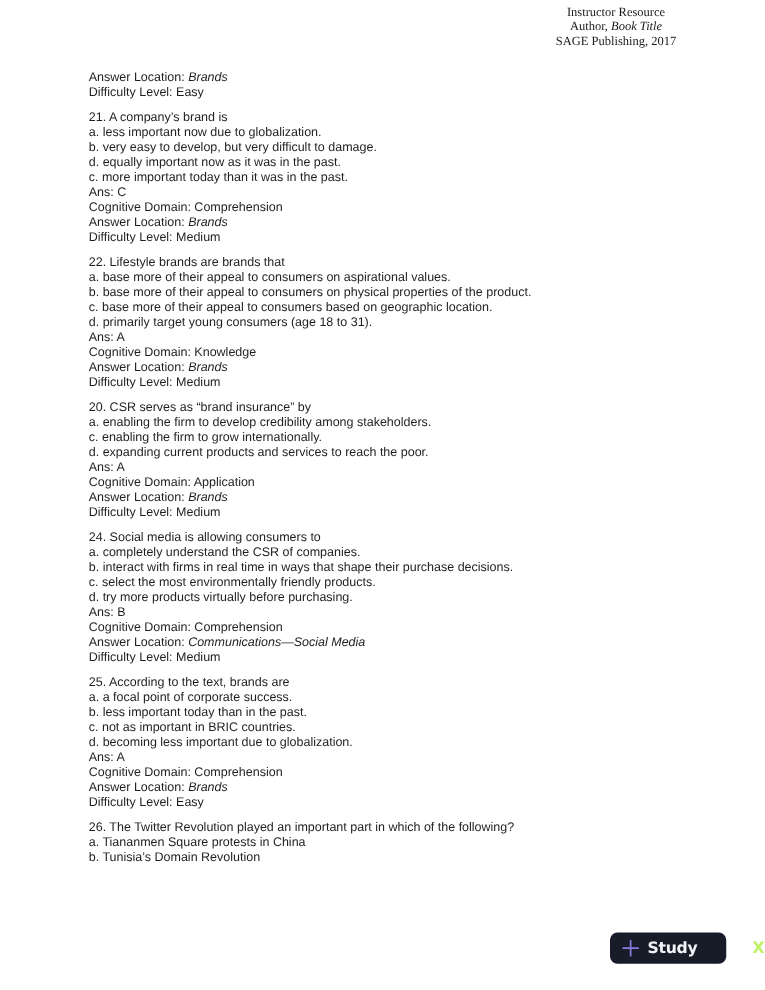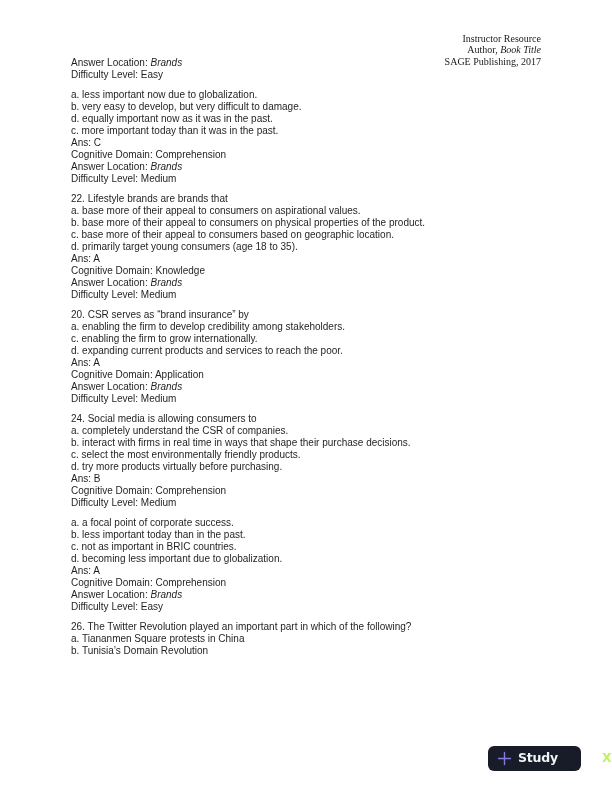--- a/index.html
+++ b/index.html
@@ -7,23 +7,23 @@
     position: relative;
     width: 612px;
     height: 792px;
     background: #ffffff;
     overflow: hidden;
     font-family: "Liberation Sans", sans-serif;
     color: #1f1f1f;
   }
   .page-header {
     position: absolute;
-    top: 33px;
+    top: 5px;
     right: 71px;
-    text-align: right;
+    text-align: center;
     font-family: "Liberation Serif", serif;
     font-size: 10px;
     line-height: 11.4px;
     color: #1a1a1a;
   }
   .bodytext {
     position: absolute;
     left: 71px;
     top: 57px;
     width: 478px;
@@ -69,36 +69,37 @@
   </div>
 
   <div class="bodytext">
 
     <div class="block">
       <div class="ln"><span>Answer Location: </span><span class="italic">Brands</span></div>
       <div class="ln">Difficulty Level: Easy</div>
     </div>
 
     <div class="block">
+      <div class="ln">21. A company’s brand is</div>
       <div class="ln">a. less important now due to globalization.</div>
       <div class="ln">b. very easy to develop, but very difficult to damage.</div>
       <div class="ln">d. equally important now as it was in the past.</div>
       <div class="ln">c. more important today than it was in the past.</div>
       <div class="ln">Ans: C</div>
       <div class="ln">Cognitive Domain: Comprehension</div>
       <div class="ln"><span>Answer Location: </span><span class="italic">Brands</span></div>
       <div class="ln">Difficulty Level: Medium</div>
     </div>
 
     <div class="block">
       <div class="ln">22. Lifestyle brands are brands that</div>
       <div class="ln">a. base more of their appeal to consumers on aspirational values.</div>
       <div class="ln">b. base more of their appeal to consumers on physical properties of the product.</div>
       <div class="ln">c. base more of their appeal to consumers based on geographic location.</div>
-      <div class="ln">d. primarily target young consumers (age 18 to 35).</div>
+      <div class="ln">d. primarily target young consumers (age 18 to 31).</div>
       <div class="ln">Ans: A</div>
       <div class="ln">Cognitive Domain: Knowledge</div>
       <div class="ln"><span>Answer Location: </span><span class="italic">Brands</span></div>
       <div class="ln">Difficulty Level: Medium</div>
     </div>
 
     <div class="block">
       <div class="ln">20. CSR serves as “brand insurance” by</div>
       <div class="ln">a. enabling the firm to develop credibility among stakeholders.</div>
       <div class="ln">c. enabling the firm to grow internationally.</div>
@@ -110,24 +111,26 @@
     </div>
 
     <div class="block">
       <div class="ln">24. Social media is allowing consumers to</div>
       <div class="ln">a. completely understand the CSR of companies.</div>
       <div class="ln">b. interact with firms in real time in ways that shape their purchase decisions.</div>
       <div class="ln">c. select the most environmentally friendly products.</div>
       <div class="ln">d. try more products virtually before purchasing.</div>
       <div class="ln">Ans: B</div>
       <div class="ln">Cognitive Domain: Comprehension</div>
+      <div class="ln"><span>Answer Location: </span><span class="italic">Communications—Social Media</span></div>
       <div class="ln">Difficulty Level: Medium</div>
     </div>
 
     <div class="block">
+      <div class="ln">25. According to the text, brands are</div>
       <div class="ln">a. a focal point of corporate success.</div>
       <div class="ln">b. less important today than in the past.</div>
       <div class="ln">c. not as important in BRIC countries.</div>
       <div class="ln">d. becoming less important due to globalization.</div>
       <div class="ln">Ans: A</div>
       <div class="ln">Cognitive Domain: Comprehension</div>
       <div class="ln"><span>Answer Location: </span><span class="italic">Brands</span></div>
       <div class="ln">Difficulty Level: Easy</div>
     </div>
 

